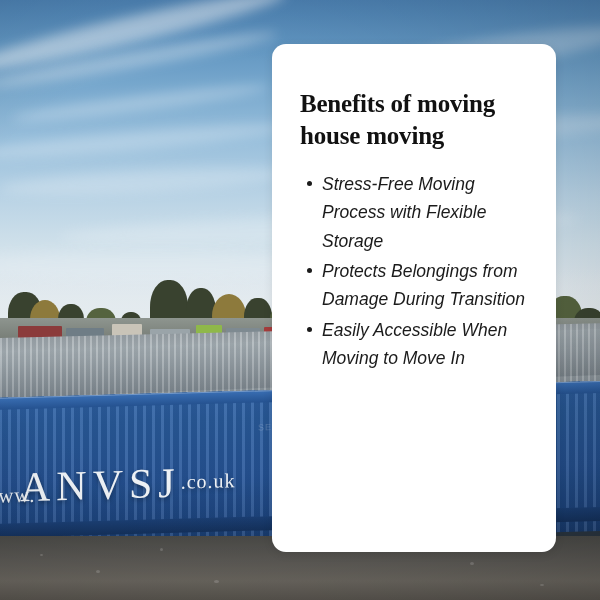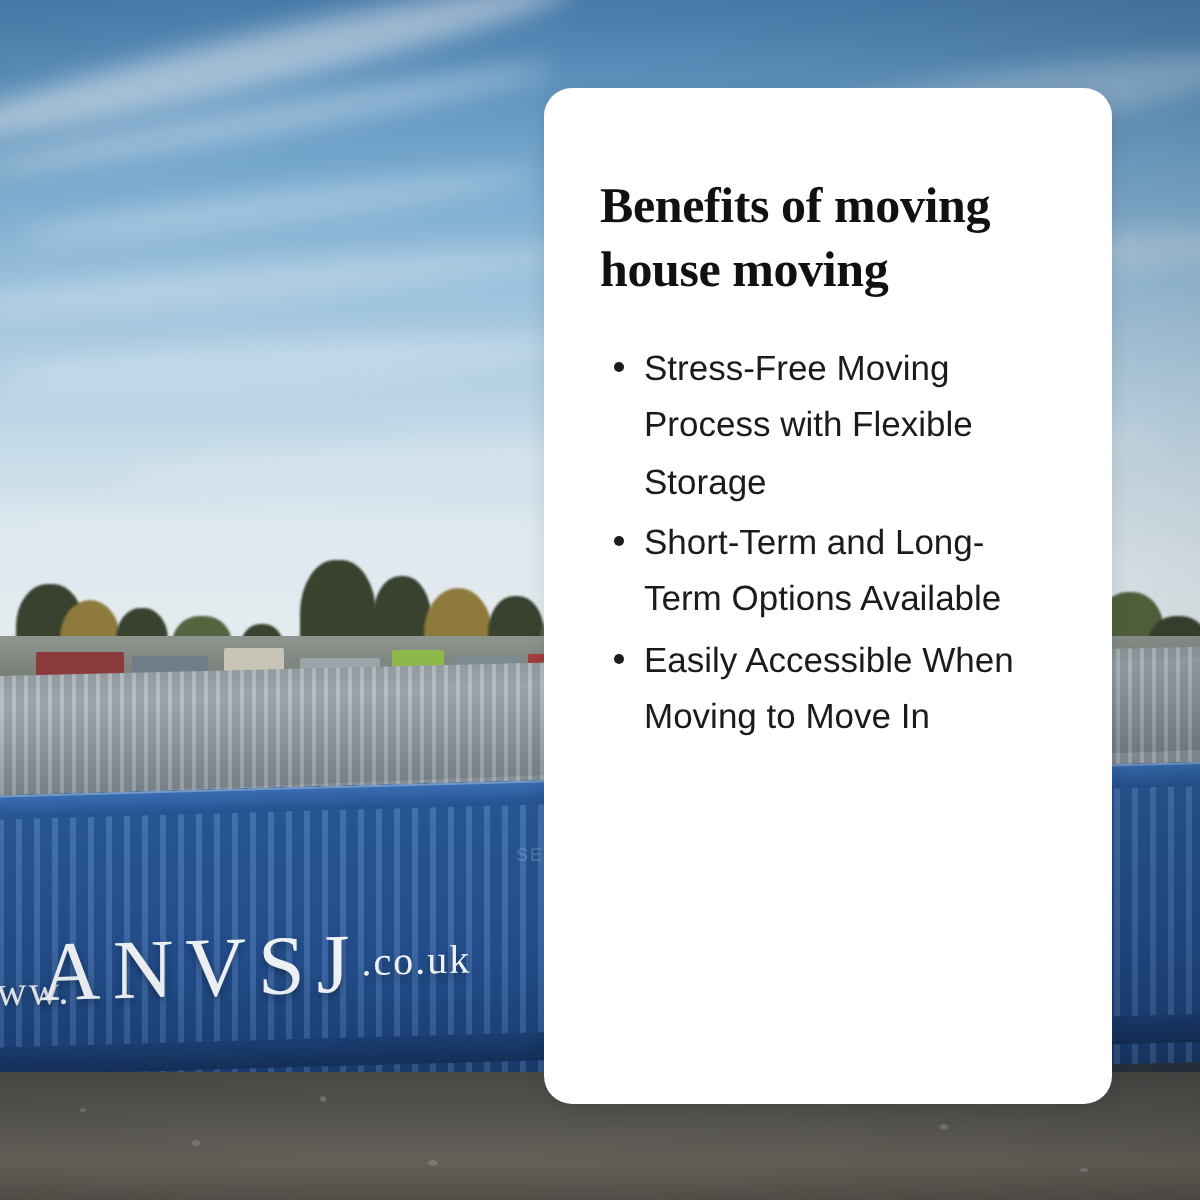--- a/index.html
+++ b/index.html
@@ -228,20 +228,21 @@
     font-weight: bold;
     font-size: 25px;
     line-height: 1.28;
     color: #111111;
     letter-spacing: -0.2px;
   }
   .benefit-list {
     margin: 0;
     padding-left: 22px;
     list-style: none;
+    font-style: italic;
   }
   .benefit-list li {
     position: relative;
     font-size: 17.5px;
     line-height: 1.62;
     color: #1b1b1b;
     margin-bottom: 2px;
   }
   .benefit-list li::before {
     content: "";
@@ -327,18 +328,18 @@
       <div class="ground-speck" style="left:540px; top:48px; width:4px; height:2px;"></div>
     </div>
 
     <div class="vignette"></div>
   </div>
 
   <div class="card">
     <h1 class="card-title">Benefits of moving house moving</h1>
     <ul class="benefit-list">
       <li>Stress-Free Moving Process with Flexible Storage</li>
-      <li>Short-Term and Long-Term Options Available</li>
+      <li>Protects Belongings from Damage During Transition</li>
       <li>Easily Accessible When Moving to Move In</li>
     </ul>
   </div>
 
 </div>
 
 </body></html>

